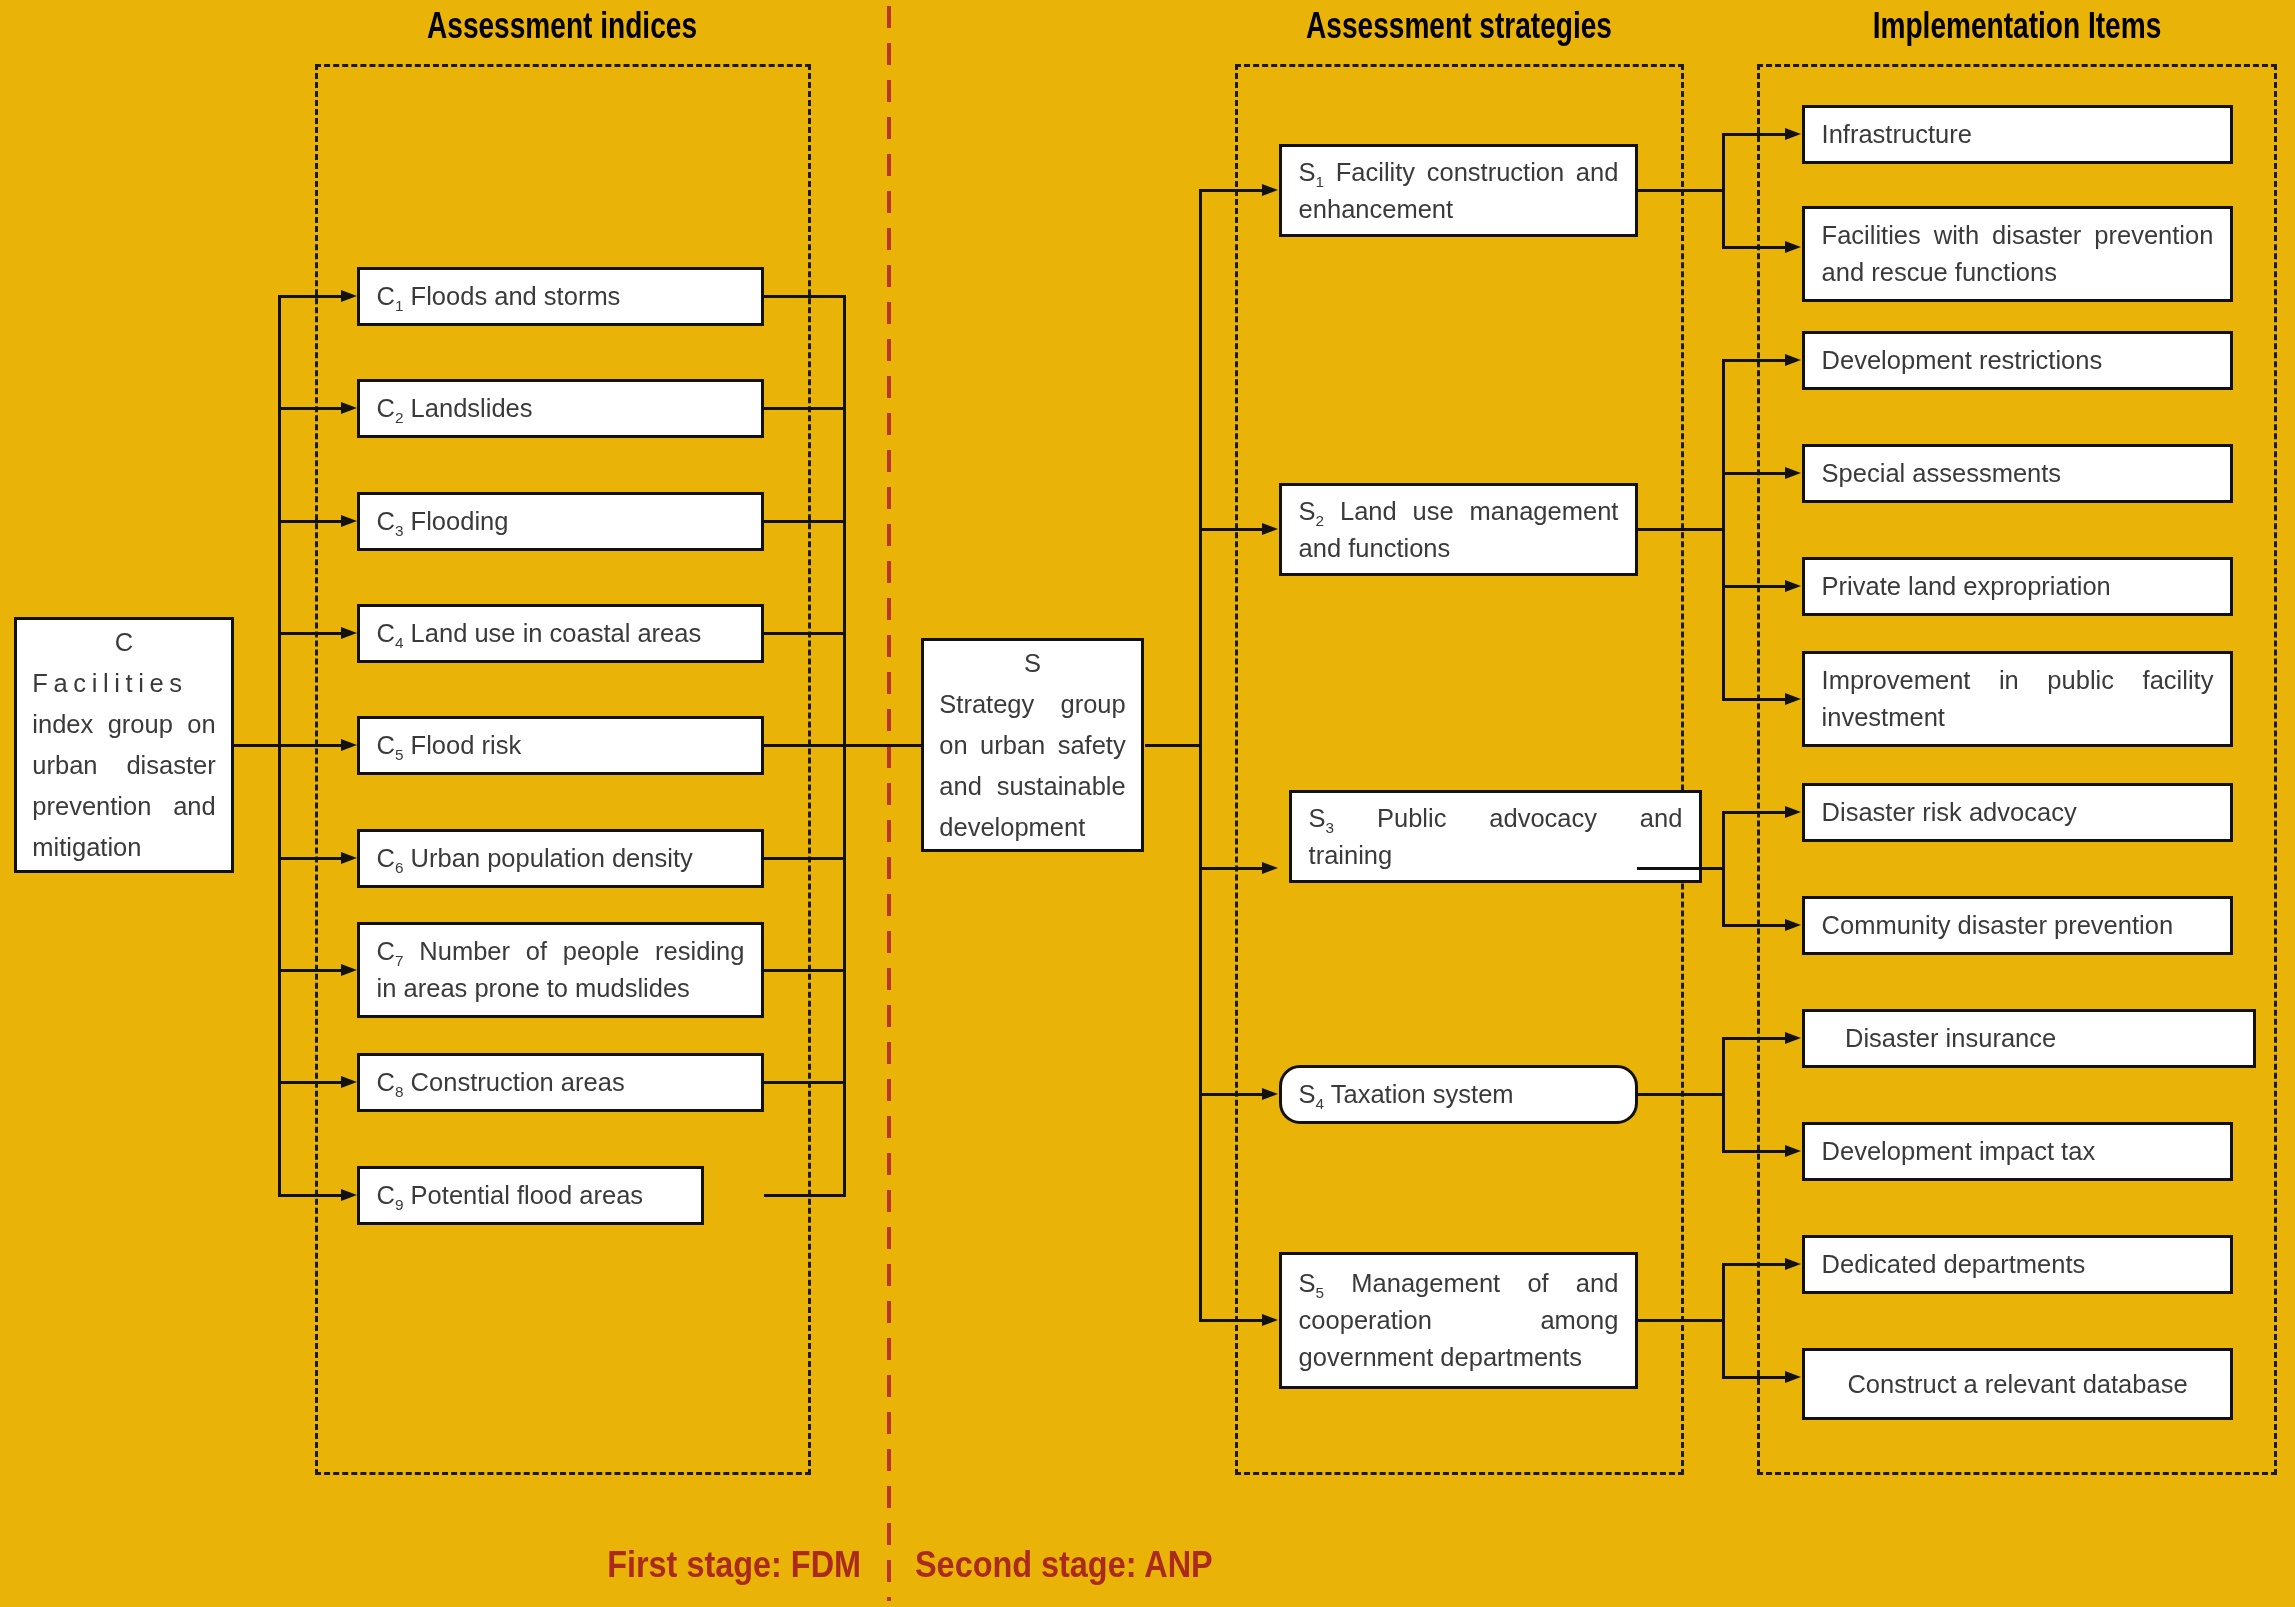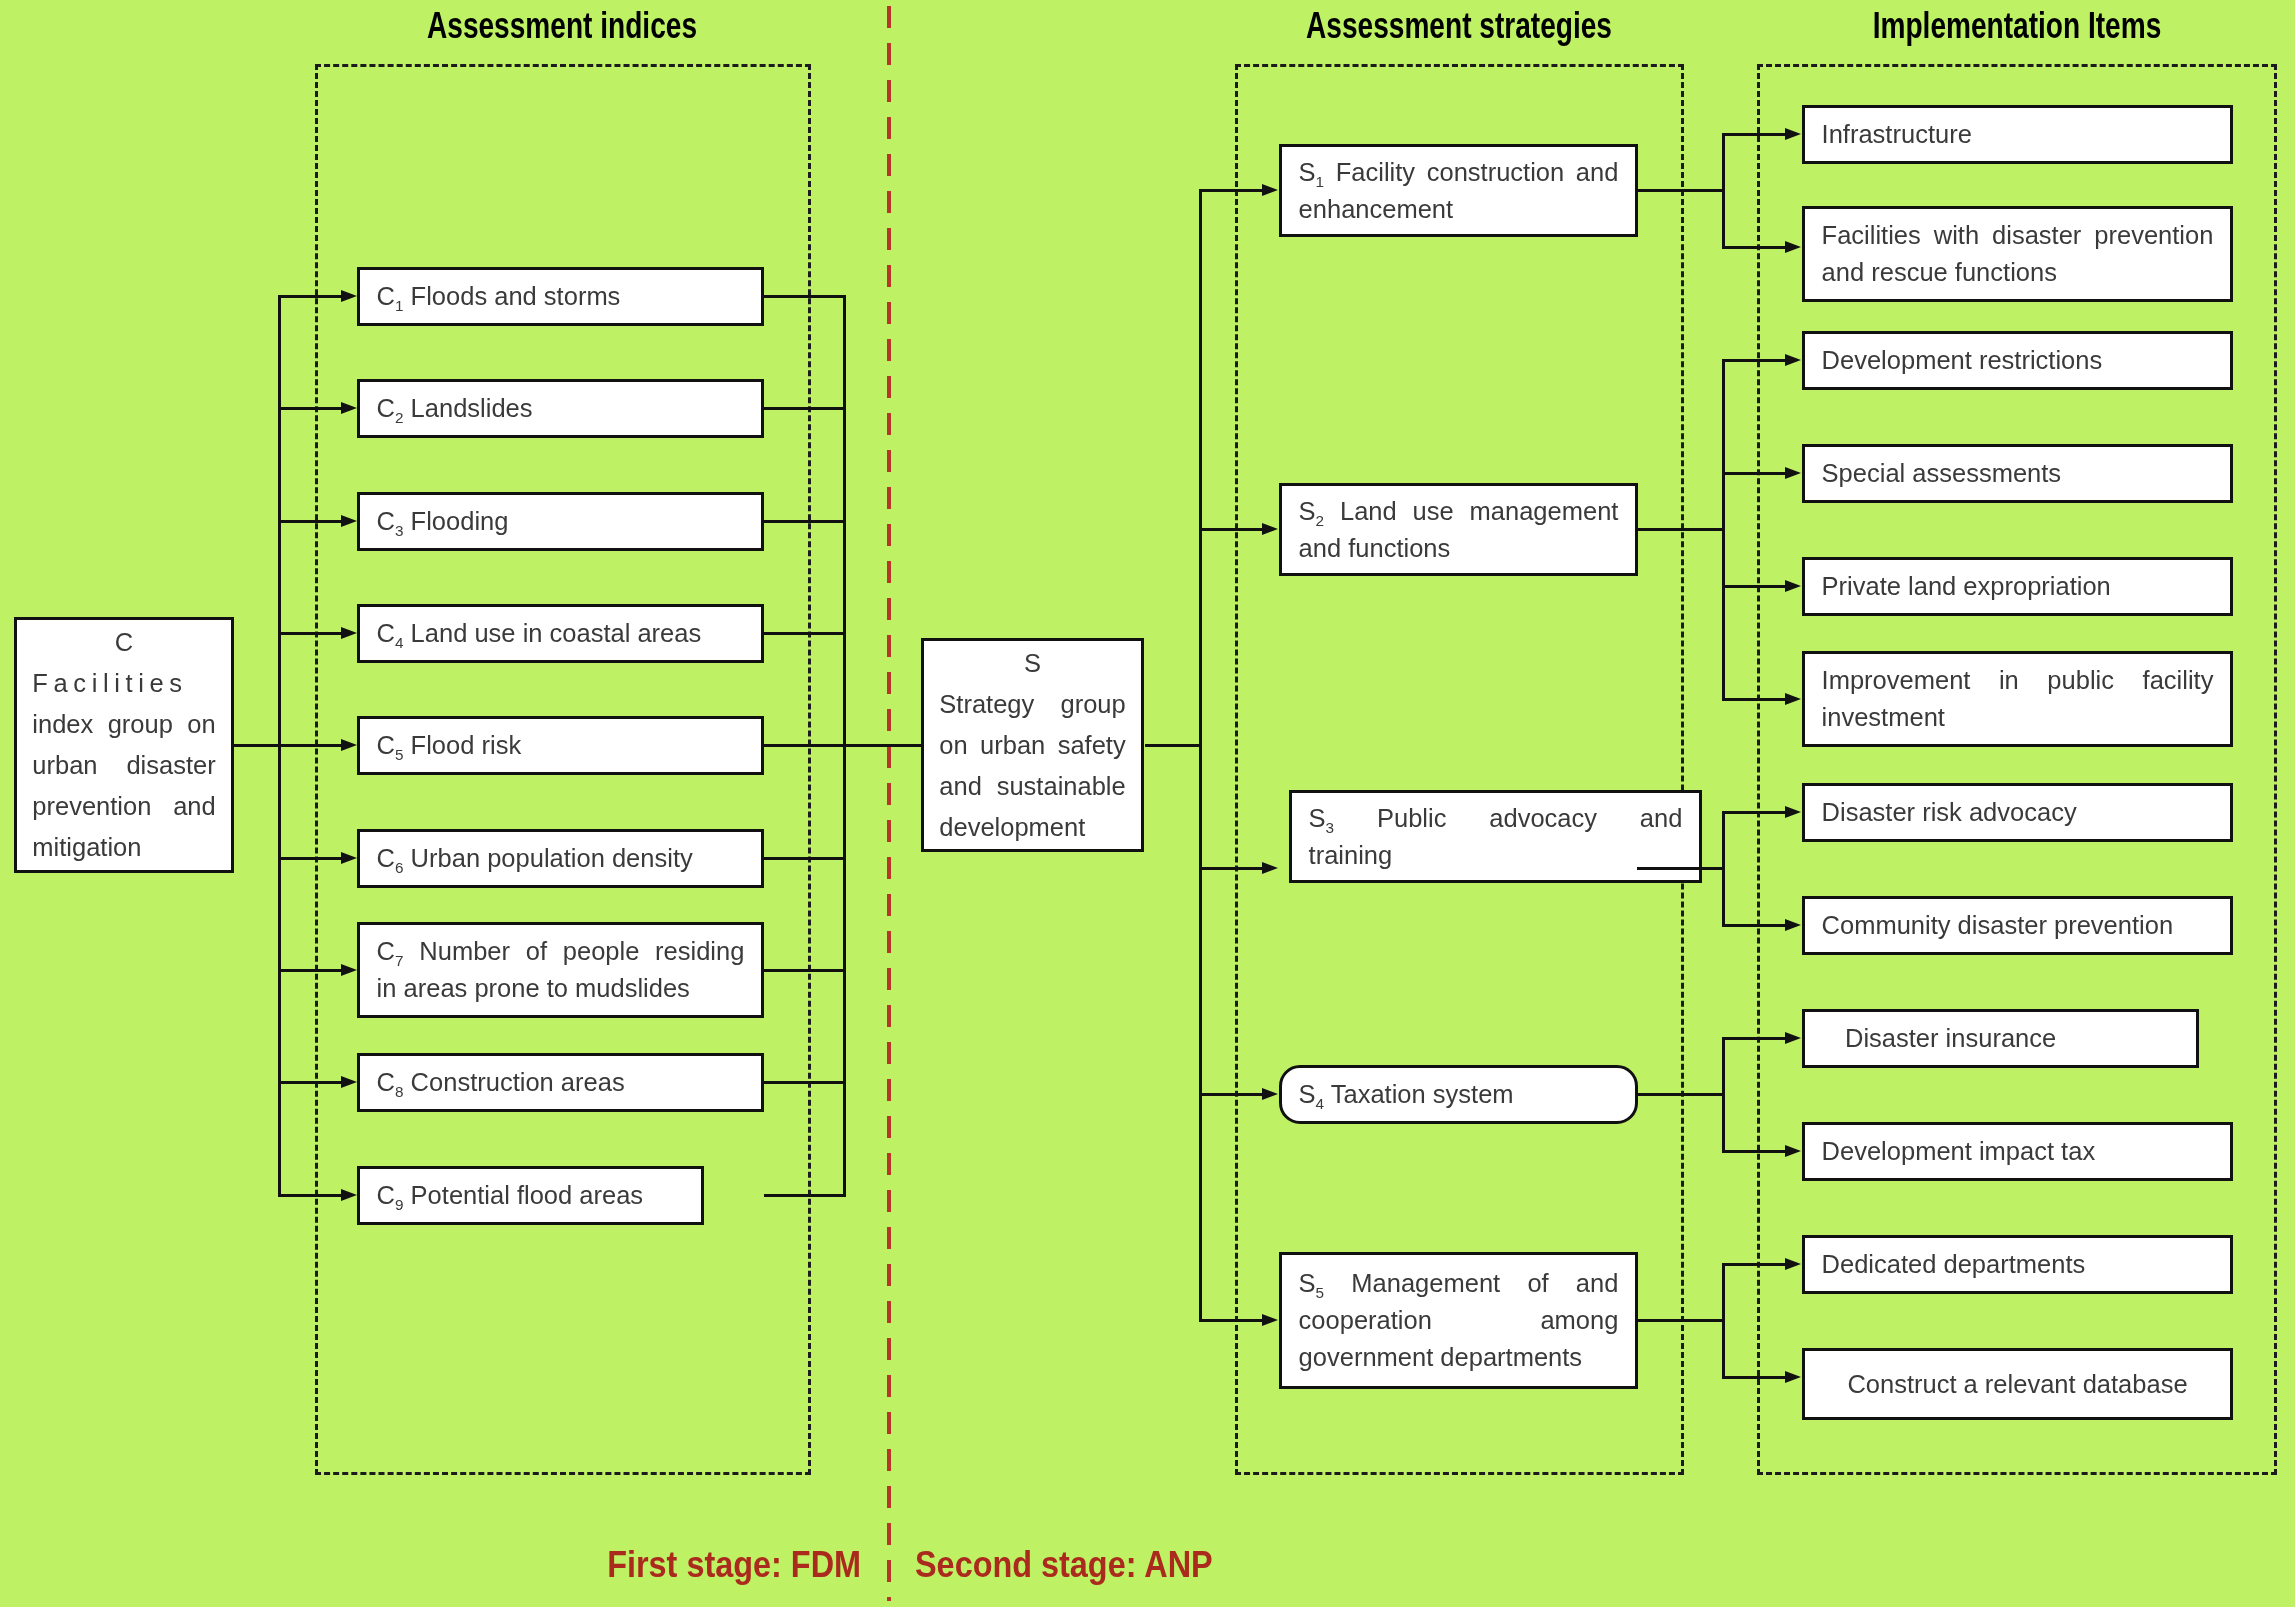--- a/index.html
+++ b/index.html
@@ -1,16 +1,16 @@
 <!DOCTYPE html>
 <html style="font-size:10.2px"><head>
 <meta charset="utf-8">
 <style>
   html,body{margin:0;padding:0;background:#ffffff;overflow:hidden;}
-  #canvas{position:relative;width:2295px;height:1607px;background:#bef264;
+  #canvas{position:relative;width:2295px;height:1607px;background:#eab308;
           font-family:"Liberation Sans","DejaVu Sans",sans-serif;}
 
   
   .group-rect{position:absolute;border:3.2px dashed #1c1c1c;box-sizing:border-box;background:transparent;}
 
   
   #stage-divider{position:absolute;left:887px;top:6.4px;width:3.8px;height:1595px;
     background:repeating-linear-gradient(to bottom,#b8352a 0 22px,transparent 22px 37px);}
 
   
@@ -204,21 +204,21 @@
       </div>
       <div class="hl" style="left: 1724px; top: 924px; width: 64px;"></div>
       <div class="ah" style="left: 1785px; top: 919px;"></div>
       <div class="node" style="left: 1279px; top: 1065px; width: 359px; height: 59px; border-radius: 21px;">
         <div class="line nl"><span class="pfx">S<sub>4</sub></span> Taxation system</div>
       </div>
       <div class="hl" style="left: 1200px; top: 1093px; width: 64px;"></div>
       <div class="ah" style="left: 1262px; top: 1088px;"></div>
       <div class="hl" style="left: 1637px; top: 1093px; width: 86px;"></div>
       <div class="vl" style="left: 1722px; top: 1037px; height: 116px;"></div>
-      <div class="node" style="left: 1802px; top: 1009px; width: 397px; height: 59px; padding-left: 40px;">
+      <div class="node" style="left: 1802px; top: 1009px; width: 454px; height: 59px; padding-left: 40px;">
         <div class="line nl">Disaster insurance</div>
       </div>
       <div class="hl" style="left: 1724px; top: 1037px; width: 64px;"></div>
       <div class="ah" style="left: 1785px; top: 1032px;"></div>
       <div class="node" style="left: 1802px; top: 1122px; width: 431px; height: 59px;">
         <div class="line nl">Development impact tax</div>
       </div>
       <div class="hl" style="left: 1724px; top: 1150px; width: 64px;"></div>
       <div class="ah" style="left: 1785px; top: 1145px;"></div>
       <div class="node" style="left: 1279px; top: 1252px; width: 359px; height: 137px;">

